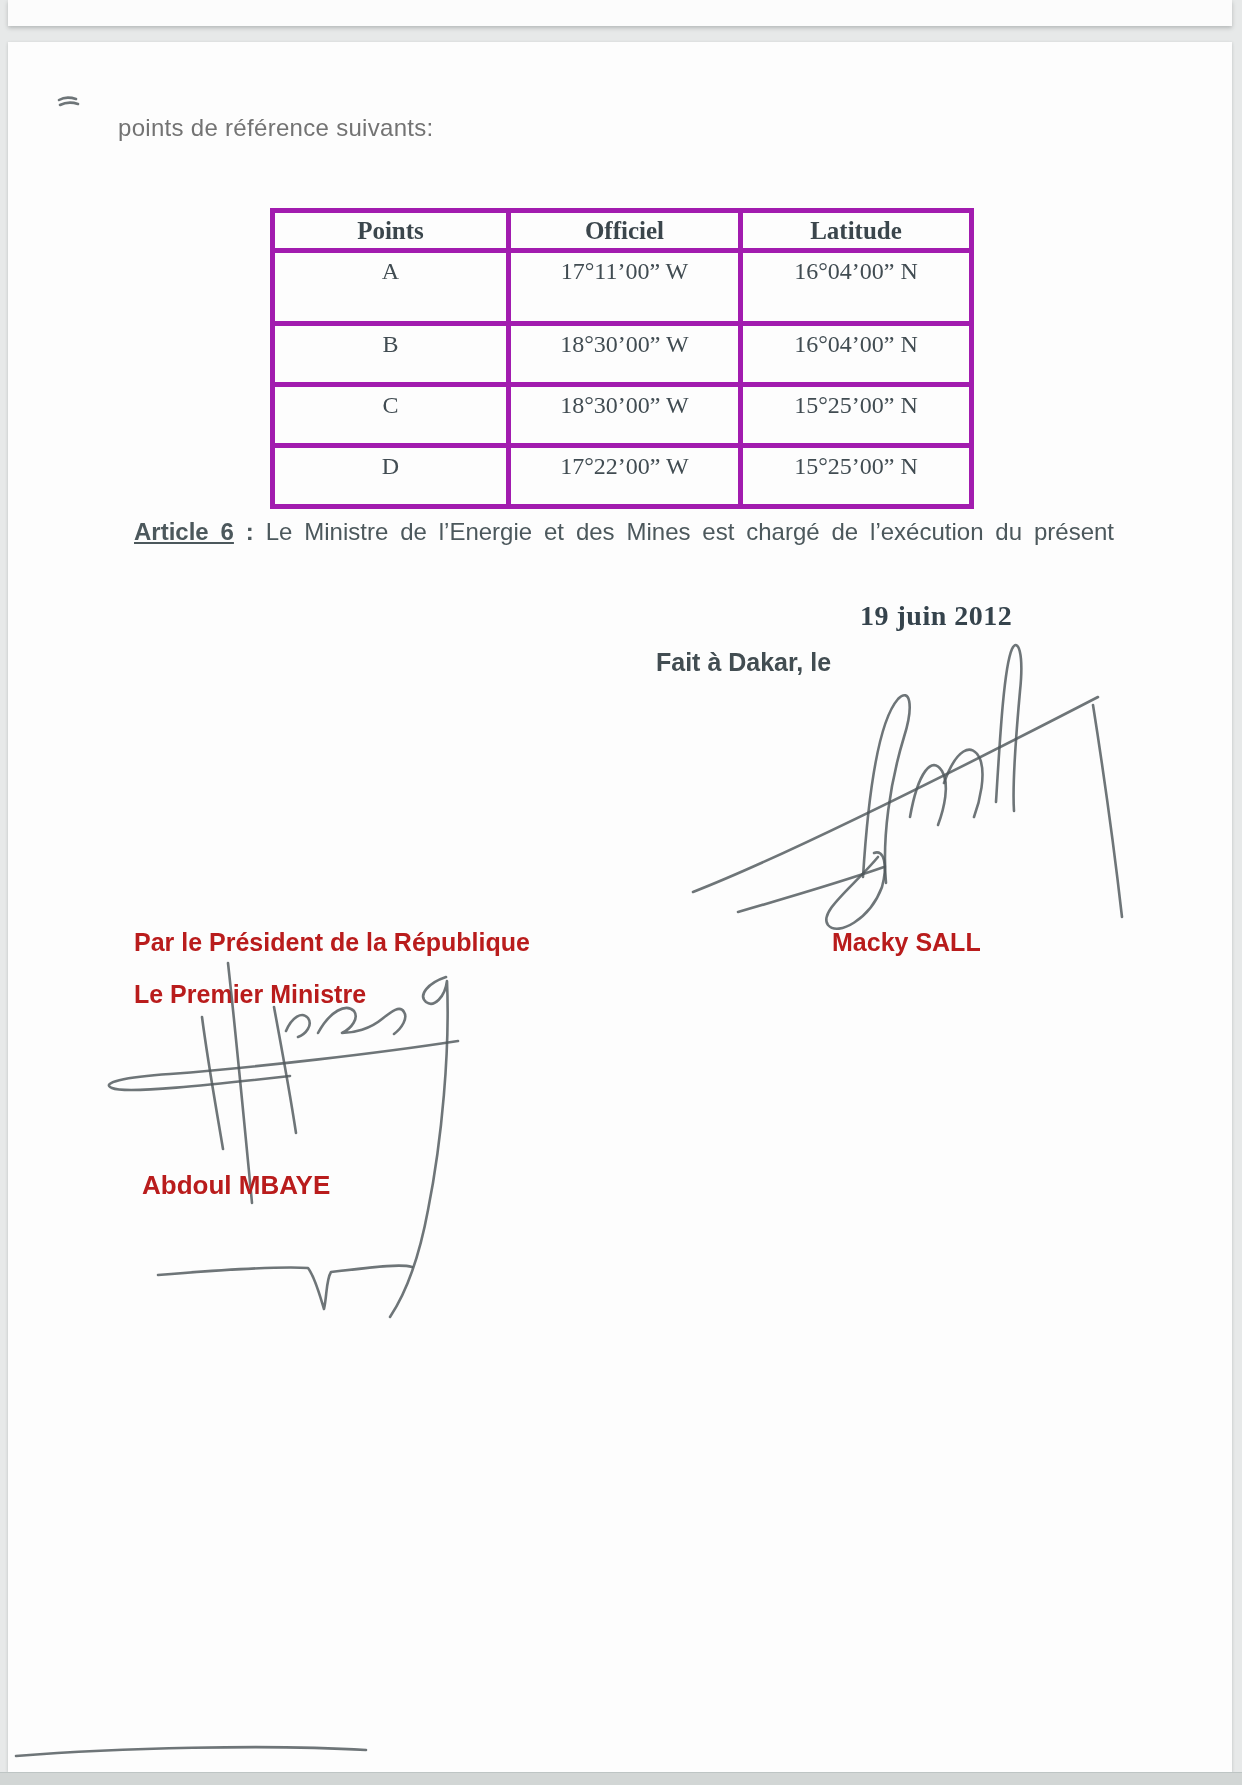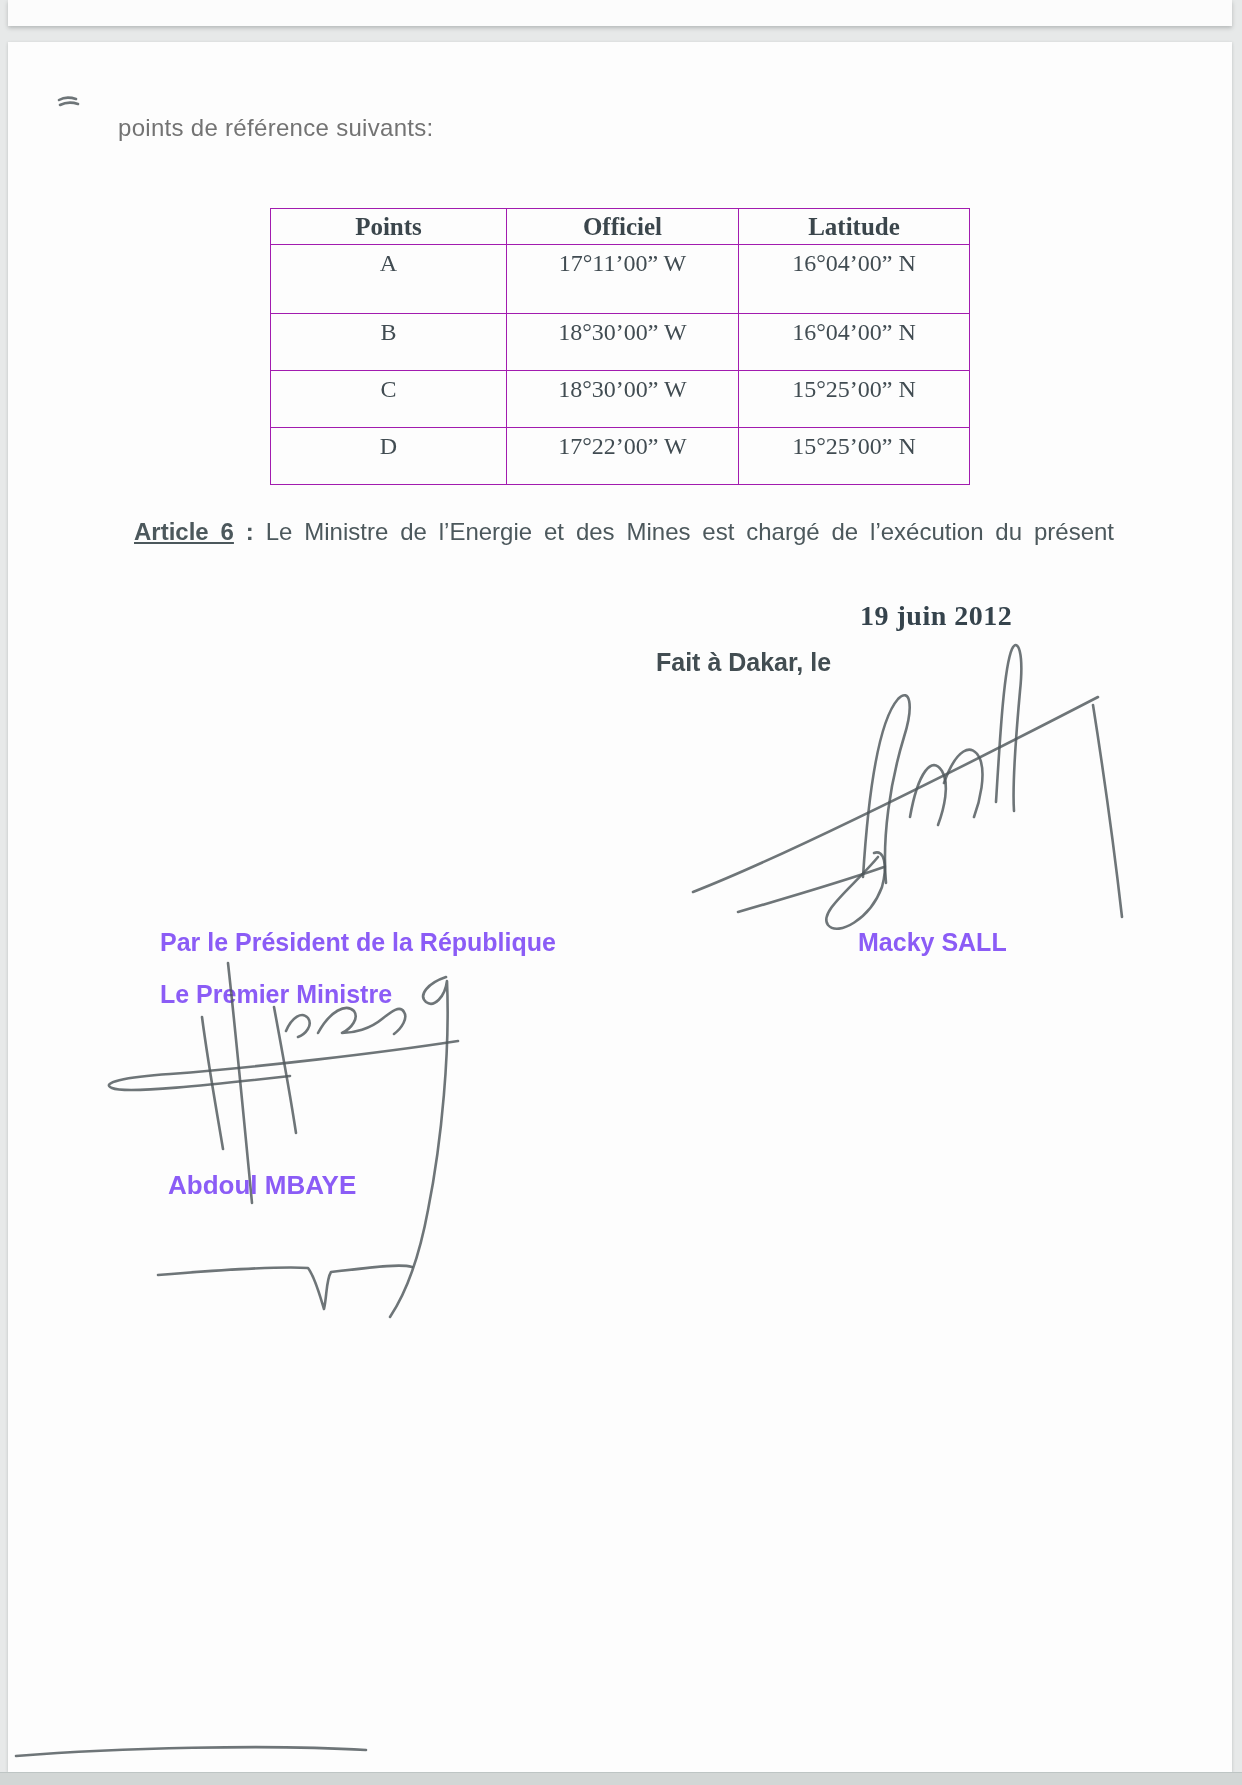--- a/index.html
+++ b/index.html
@@ -24,21 +24,21 @@
   .intro {
     position:absolute; left:110px; top:72px;
     font-size:24px; color:#737373; letter-spacing:0.3px;
   }
   .doc-table {
     position:absolute; left:262px; top:166px;
     border-collapse:collapse; table-layout:fixed;
     font-family:"Liberation Serif", serif; color:#414c52;
   }
   .doc-table th, .doc-table td {
-    border:1px solid #a21caf; text-align:center; overflow:hidden;
+    border:5px solid #a21caf; text-align:center; overflow:hidden;
   }
   .doc-table th {
     font-size:25px; font-weight:bold; height:33px; color:#3b464c;
   }
   .doc-table td { font-size:24px; vertical-align:top; padding-top:5px; }
   .col-points { width:236px; } .col-lon { width:232px; } .col-lat { width:231px; }
   tr.h68 td { height:62px; } tr.h56 td { height:50px; }
   .article {
     position:absolute; left:126px; top:474px; width:980px;
     font-size:24px; line-height:31px; color:#4c585c;
@@ -48,21 +48,21 @@
   .art-colon { font-weight:bold; }
   .date-line {
     position:absolute; left:852px; top:558px;
     font-family:"Liberation Serif", serif; font-weight:bold;
     font-size:28px; color:#35434c; letter-spacing:0.5px;
   }
   .place-line {
     position:absolute; left:648px; top:606px;
     font-weight:bold; font-size:25px; color:#424d52;text-align:right;
   }
-  .bold-label { font-weight:bold; font-size:25px; color:#8b5cf6; position:absolute;margin-left:26px; }
+  .bold-label { font-weight:bold; font-size:25px; color:#b91c1c; position:absolute; }
   .lbl-president { left:126px; top:886px; }
   .lbl-pm        { left:126px; top:938px; }
   .name-macky    { left:824px; top:886px;text-align:center; }
   .name-abdoul   { left:134px; top:1128px; font-size:26px; }
   .sig { position:absolute; }
   .sig path { fill:none; stroke:#4e575a; stroke-width:2.6; stroke-linecap:round; stroke-linejoin:round; opacity:0.82; }
   .artifact path { fill:none; stroke-linecap:round; }
 </style>
 </head>
 <body>

